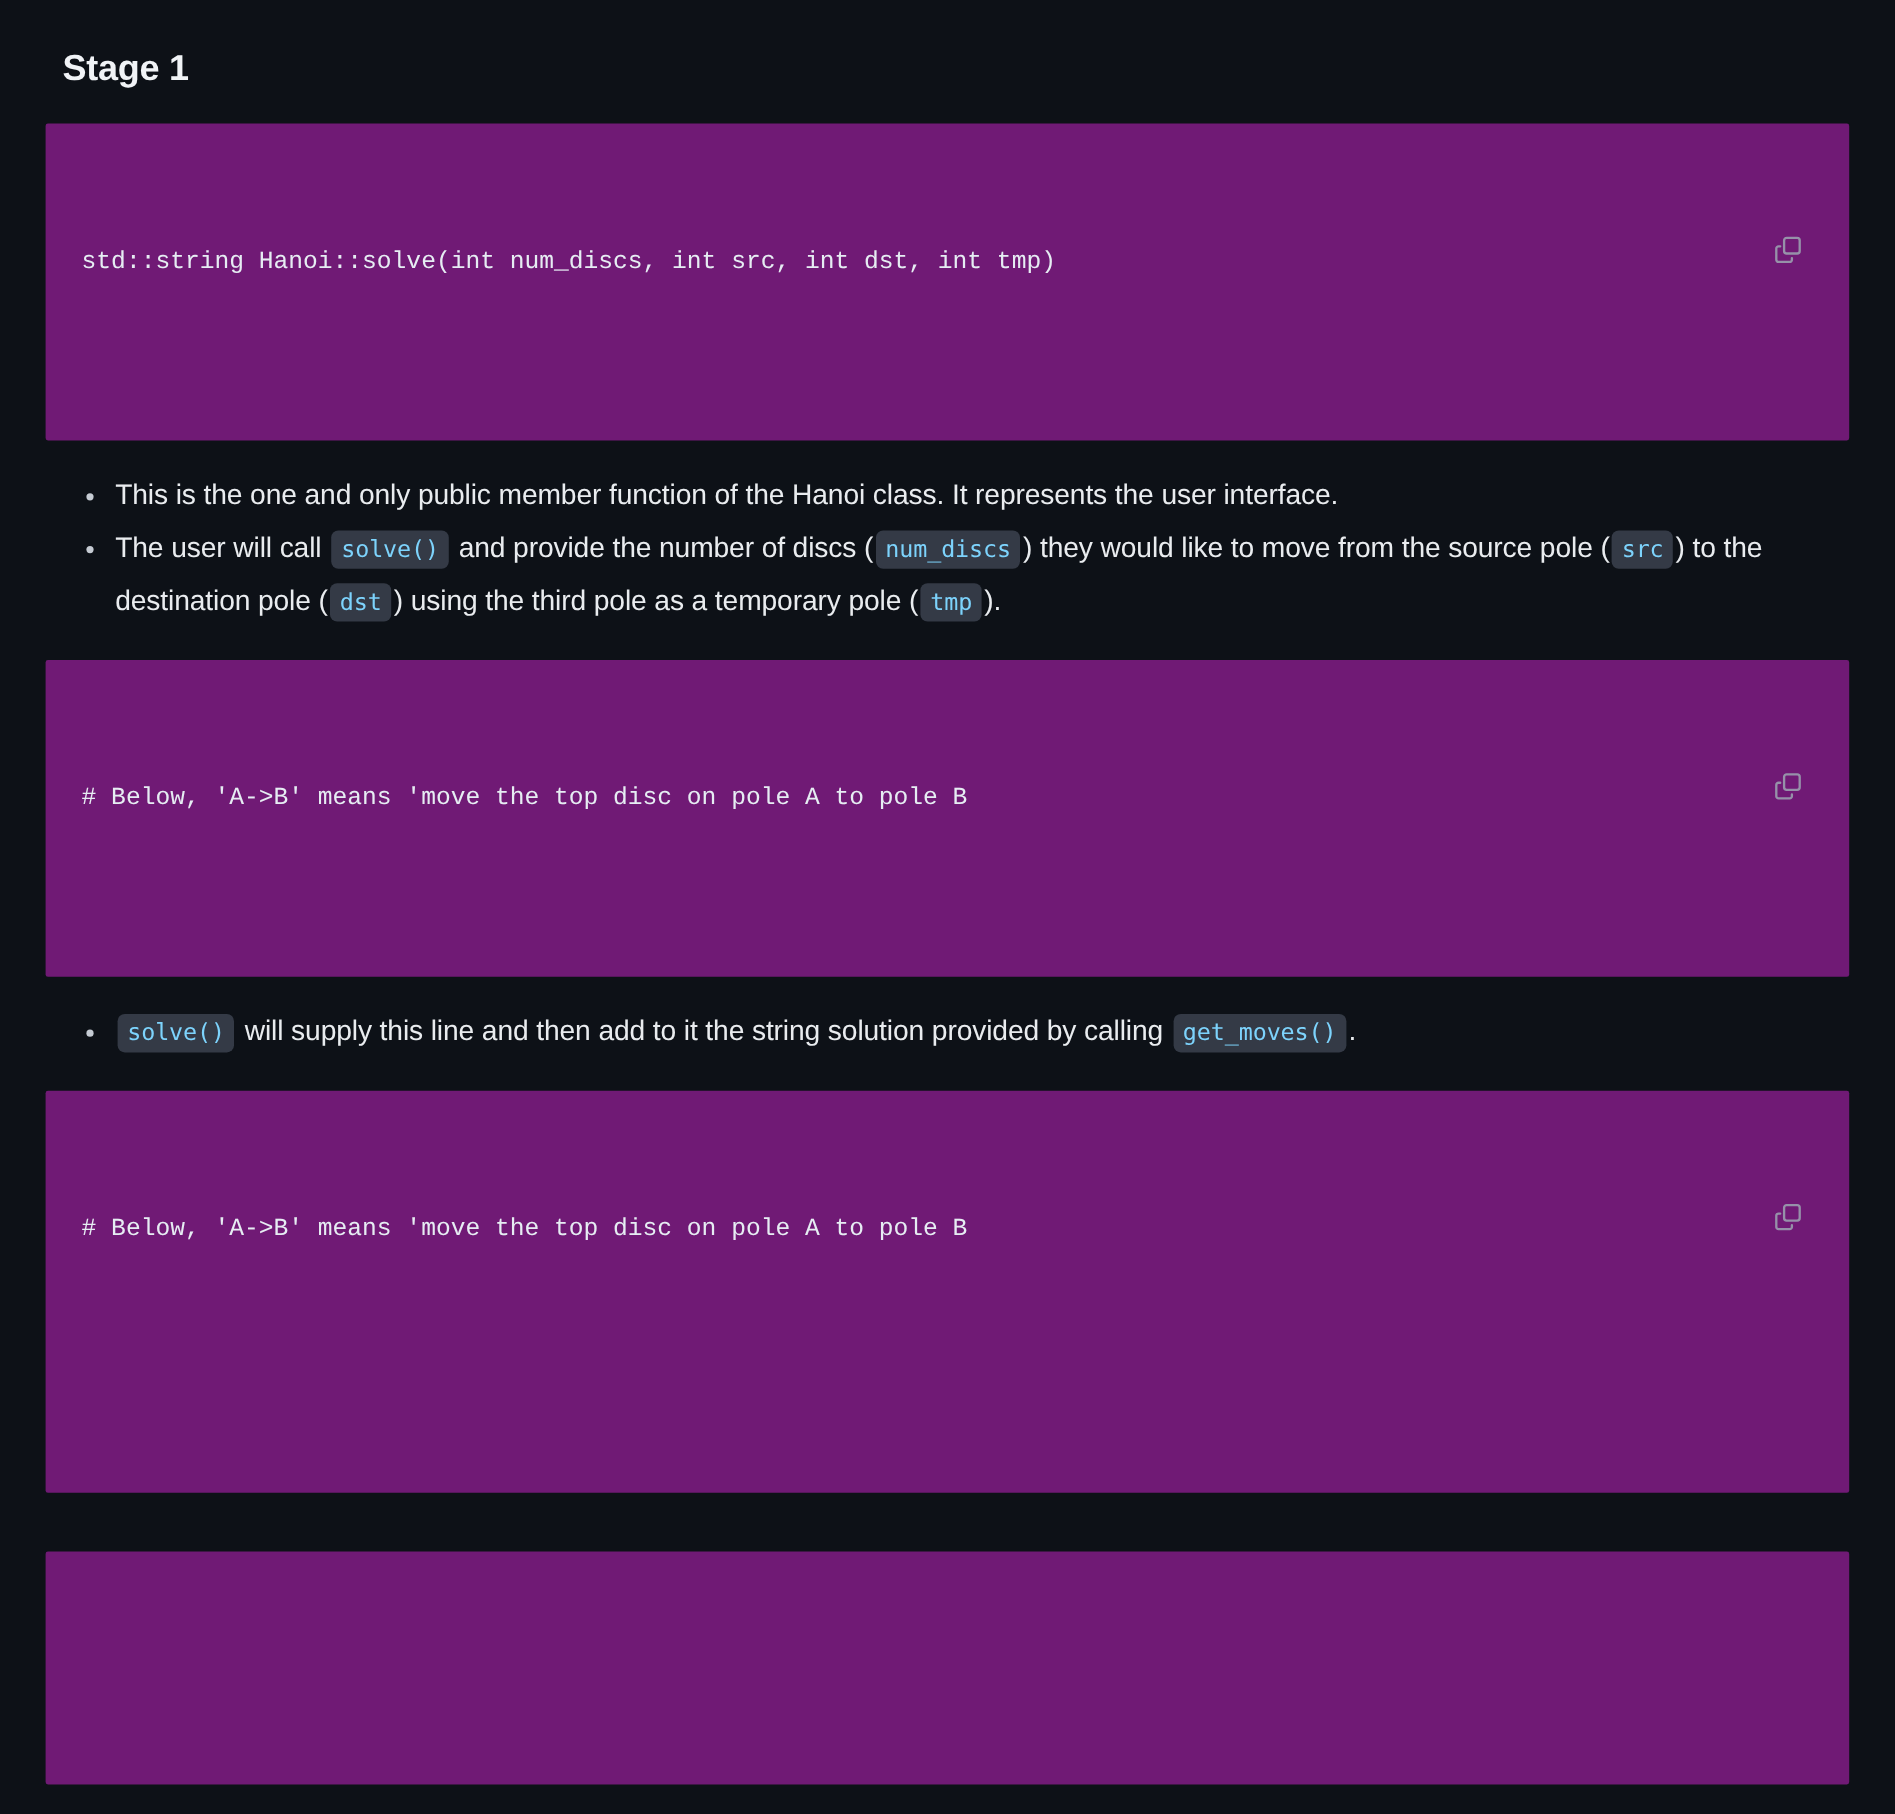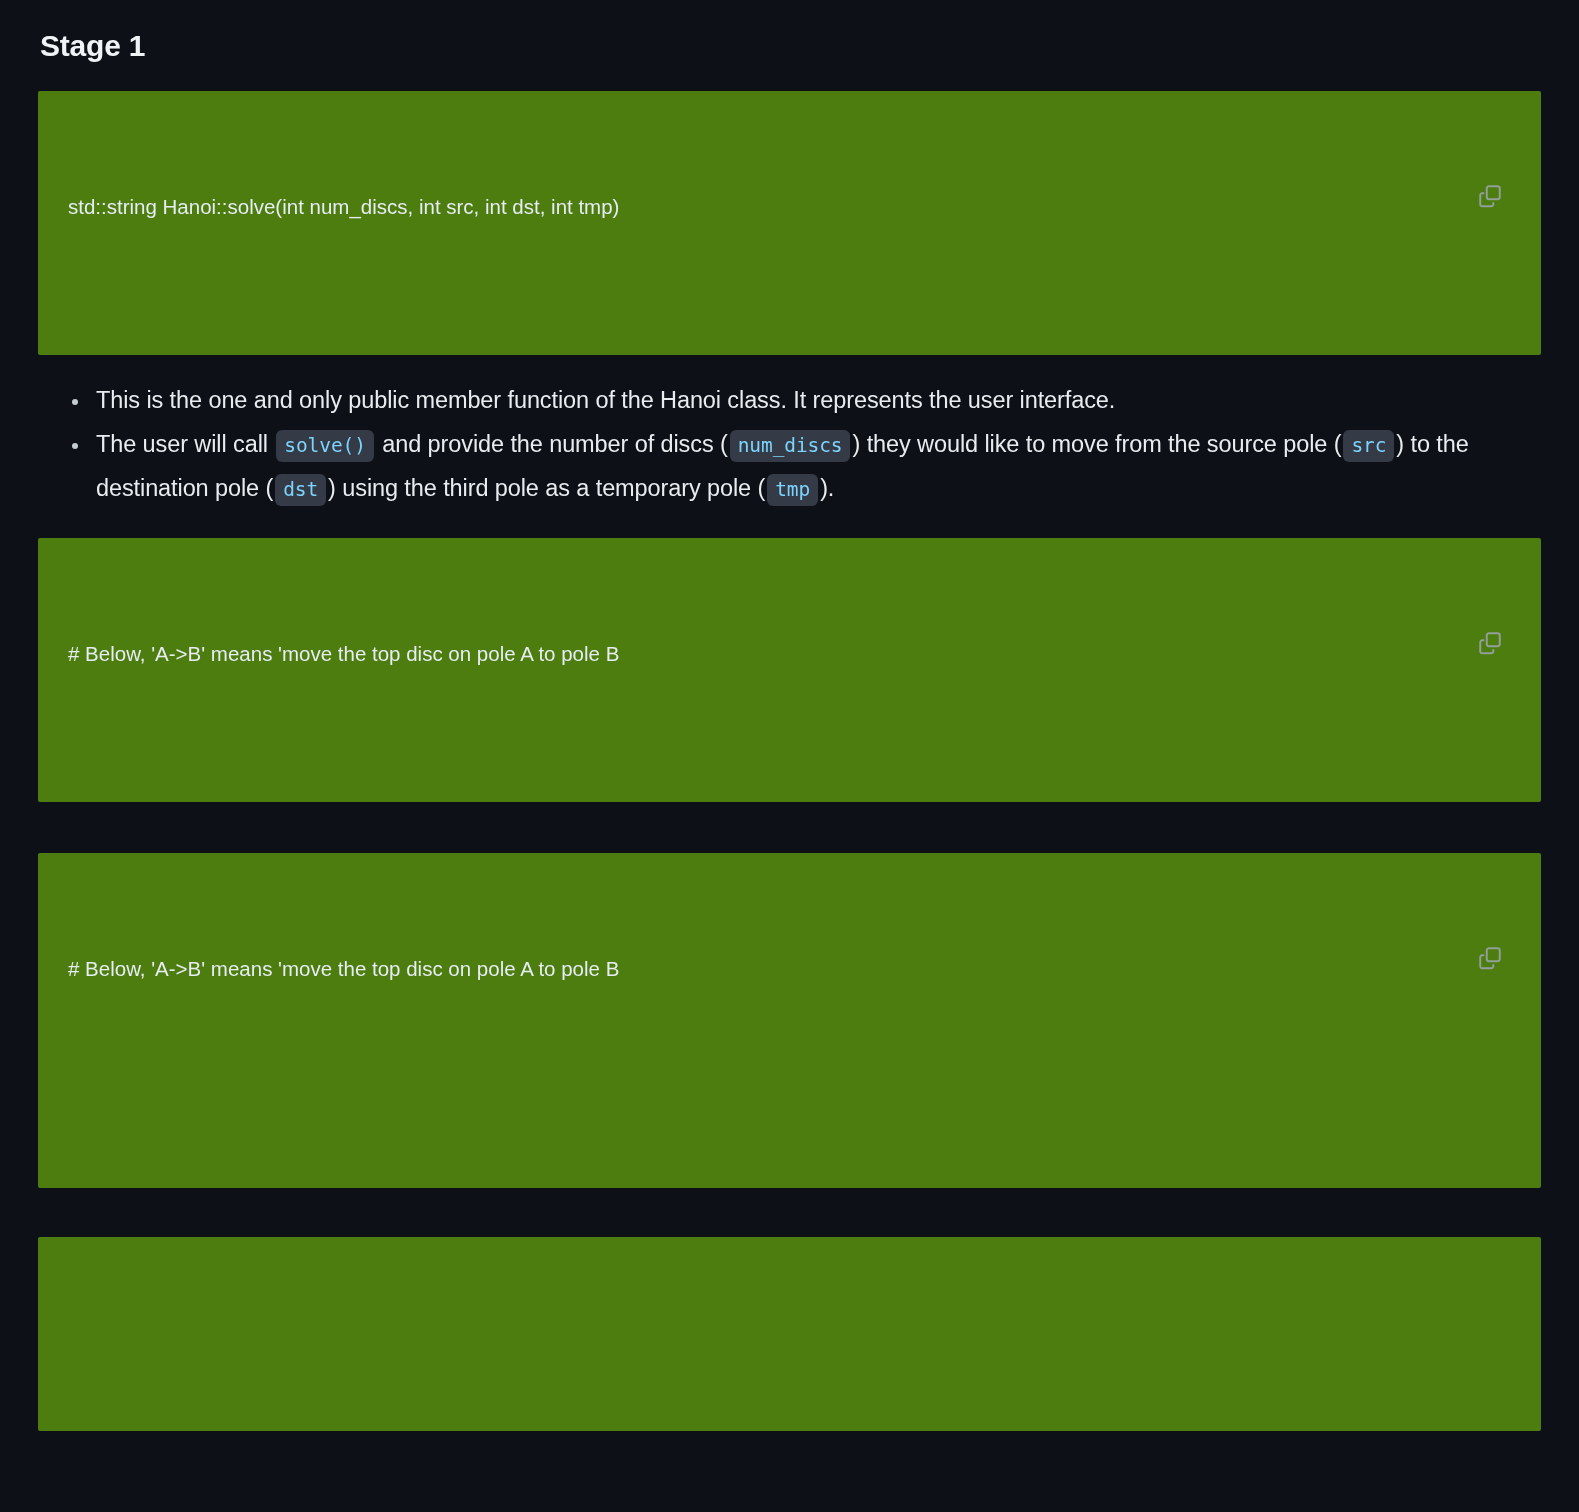--- a/index.html
+++ b/index.html
@@ -17,32 +17,32 @@
   }
   .page {
     padding: 0 38px;
     width: 1579px;
   }
   .stage-title {
     font-size: 30px;
     font-weight: bold;
     color: #f0f3f6;
     letter-spacing: -0.2px;
-    margin: 0;
+    margin: 12px;
     padding: 28px 0 0 2px;
     line-height: 1.2;
   }
   
   .codeblock {
     position: relative;
-    background: #4d7c0f;
+    background: #701a75;
     border-radius: 2px;
     margin-top: 27px;
     padding: 28px 30px 26px 30px;
-    font-family: Liberation Sans, sans-serif;
+    font-family: Liberation Mono, monospace;
     font-size: 20.5px;
     line-height: 35px;
     color: #e6edf3;
     white-space: pre;
     overflow: hidden;
   }
   .codeblock.tall { padding-bottom: 97px; }
   .code-line { display: block; }
   .copy-btn {
     position: absolute;
@@ -118,20 +118,21 @@
     <div><span class="code-line"># Below, 'A-&gt;B' means 'move the top disc on pole A to pole B</span></div>
     <span class="copy-btn">
       <svg width="26" height="26" viewBox="0 0 24 24" fill="none" stroke="#9da7b3" stroke-width="1.8" stroke-linecap="round" stroke-linejoin="round">
         <rect x="9" y="3" width="12" height="12" rx="2"></rect>
         <path d="M15 18.5v1.3A1.7 1.7 0 0 1 13.3 21.5H4.7A1.7 1.7 0 0 1 3 19.8V11.2A1.7 1.7 0 0 1 4.7 9.5H6"></path>
       </svg>
     </span>
   </div>
 
   <ul class="bullets first">
+      <li><code class="inline">solve()</code> will supply this line and then add to it the string solution provided by calling <code class="inline">get_moves()</code>.</li>
     </ul>
 
   <div class="codeblock tall">
     <div><span class="code-line"># Below, 'A-&gt;B' means 'move the top disc on pole A to pole B</span></div>
     <span class="copy-btn">
       <svg width="26" height="26" viewBox="0 0 24 24" fill="none" stroke="#9da7b3" stroke-width="1.8" stroke-linecap="round" stroke-linejoin="round">
         <rect x="9" y="3" width="12" height="12" rx="2"></rect>
         <path d="M15 18.5v1.3A1.7 1.7 0 0 1 13.3 21.5H4.7A1.7 1.7 0 0 1 3 19.8V11.2A1.7 1.7 0 0 1 4.7 9.5H6"></path>
       </svg>
     </span>

